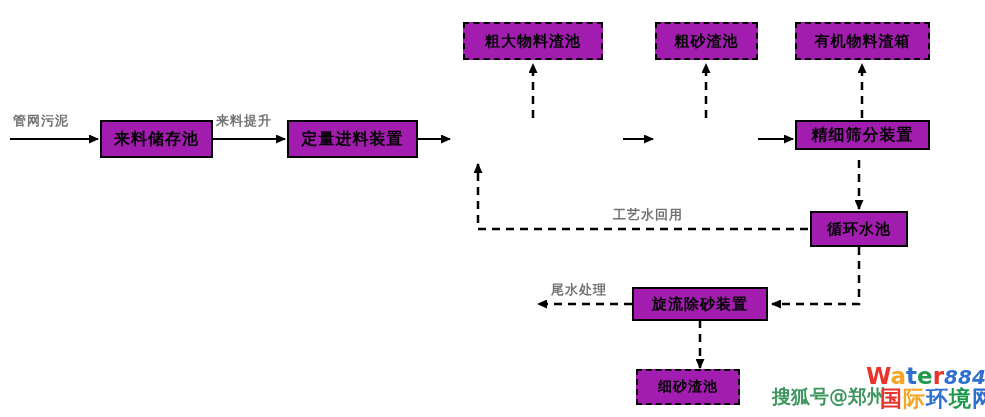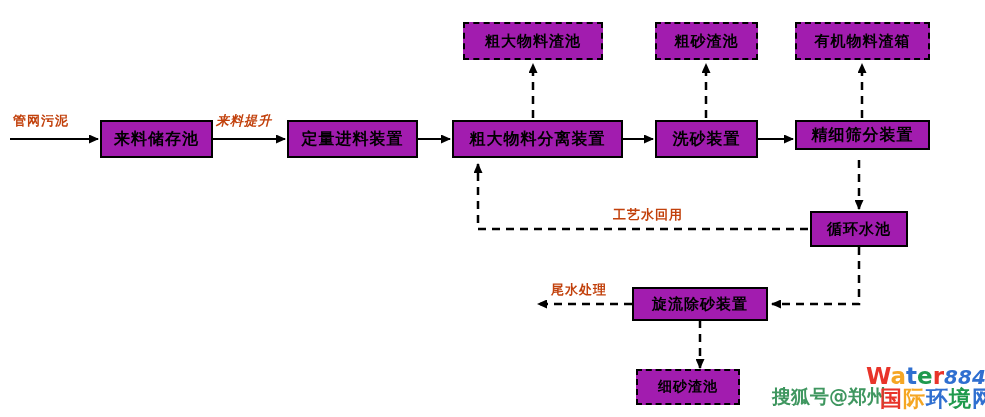--- a/index.html
+++ b/index.html
@@ -15,21 +15,21 @@
     font-weight:bold;
     letter-spacing:1px;
     white-space:nowrap;
     font-family:"DejaVu Sans","Liberation Sans",sans-serif;
   }
   .box.solid{border:2px solid #000000;}
   .box.dashed{border:2px dashed #000000;}
 
   .edge-label{
     position:absolute;
-    color:#c2410c;
+    color:#737373;
     font-weight:bold;
     white-space:nowrap;
     letter-spacing:1px;
     font-family:"DejaVu Sans","Liberation Sans",sans-serif;
   }
 
   svg.wires{position:absolute;left:0;top:0;width:985px;height:417px;overflow:visible;}
 
   
   .wm-sohu{
@@ -100,39 +100,37 @@
 
     <path d="M 859 247 L 859 304 L 772 304" fill="none" stroke="#000" stroke-width="2.5" stroke-dasharray="8,6" marker-end="url(#ah)"></path>
 
     <line x1="632" y1="304" x2="538" y2="304" stroke="#000" stroke-width="2.5" stroke-dasharray="8,6" marker-end="url(#ah)"></line>
 
     <line x1="700" y1="320" x2="700" y2="368" stroke="#000" stroke-width="2.5" stroke-dasharray="8,6" marker-end="url(#ah)"></line>
   </svg>
 
   <div class="edge-label" style="left:13px;top:112px;font-size:13px;">管网污泥</div>
 
-  <div class="edge-label" style="left:216px;top:112px;font-size:13px;font-style:italic;">来料提升</div>
+  <div class="edge-label" style="left:216px;top:112px;font-size:13px;">来料提升</div>
 
   <div class="edge-label" style="left:613px;top:206px;font-size:13px;">工艺水回用</div>
 
   <div class="edge-label" style="left:551px;top:281px;font-size:13px;text-align:right;">尾水处理</div>
 
   <div class="box dashed" style="left:463px;top:22px;width:140px;height:38px;font-size:15px;">粗大物料渣池</div>
 
   <div class="box dashed" style="left:655px;top:22px;width:103px;height:38px;font-size:15px;">粗砂渣池</div>
 
   <div class="box dashed" style="left:795px;top:22px;width:135px;height:38px;font-size:15px;">有机物料渣箱</div>
 
   <div class="box solid" style="left:100px;top:120px;width:113px;height:38px;font-size:16px;">来料储存池</div>
 
   <div class="box solid" style="left:287px;top:120px;width:131px;height:38px;font-size:16px;">定量进料装置</div>
 
-  <div class="box solid" style="left:452px;top:120px;width:171px;height:38px;font-size:16px;">粗大物料分离装置</div>
 
-  <div class="box solid" style="left:655px;top:120px;width:103px;height:38px;font-size:16px;">洗砂装置</div>
 
   <div class="box solid" style="left:795px;top:120px;width:135px;height:30px;font-size:16px;">精细筛分装置</div>
 
   <div class="box solid" style="left:810px;top:211px;width:98px;height:36px;font-size:15px;">循环水池</div>
 
   <div class="box solid" style="left:632px;top:287px;width:136px;height:34px;font-size:15px;text-align:center;">旋流除砂装置</div>
 
   <div class="box dashed" style="left:636px;top:369px;width:104px;height:36px;font-size:14px;">细砂渣池</div>
 
   <div class="wm-sohu" style="left:772px;top:384px;font-size:19px;">搜狐号@郑州</div>

